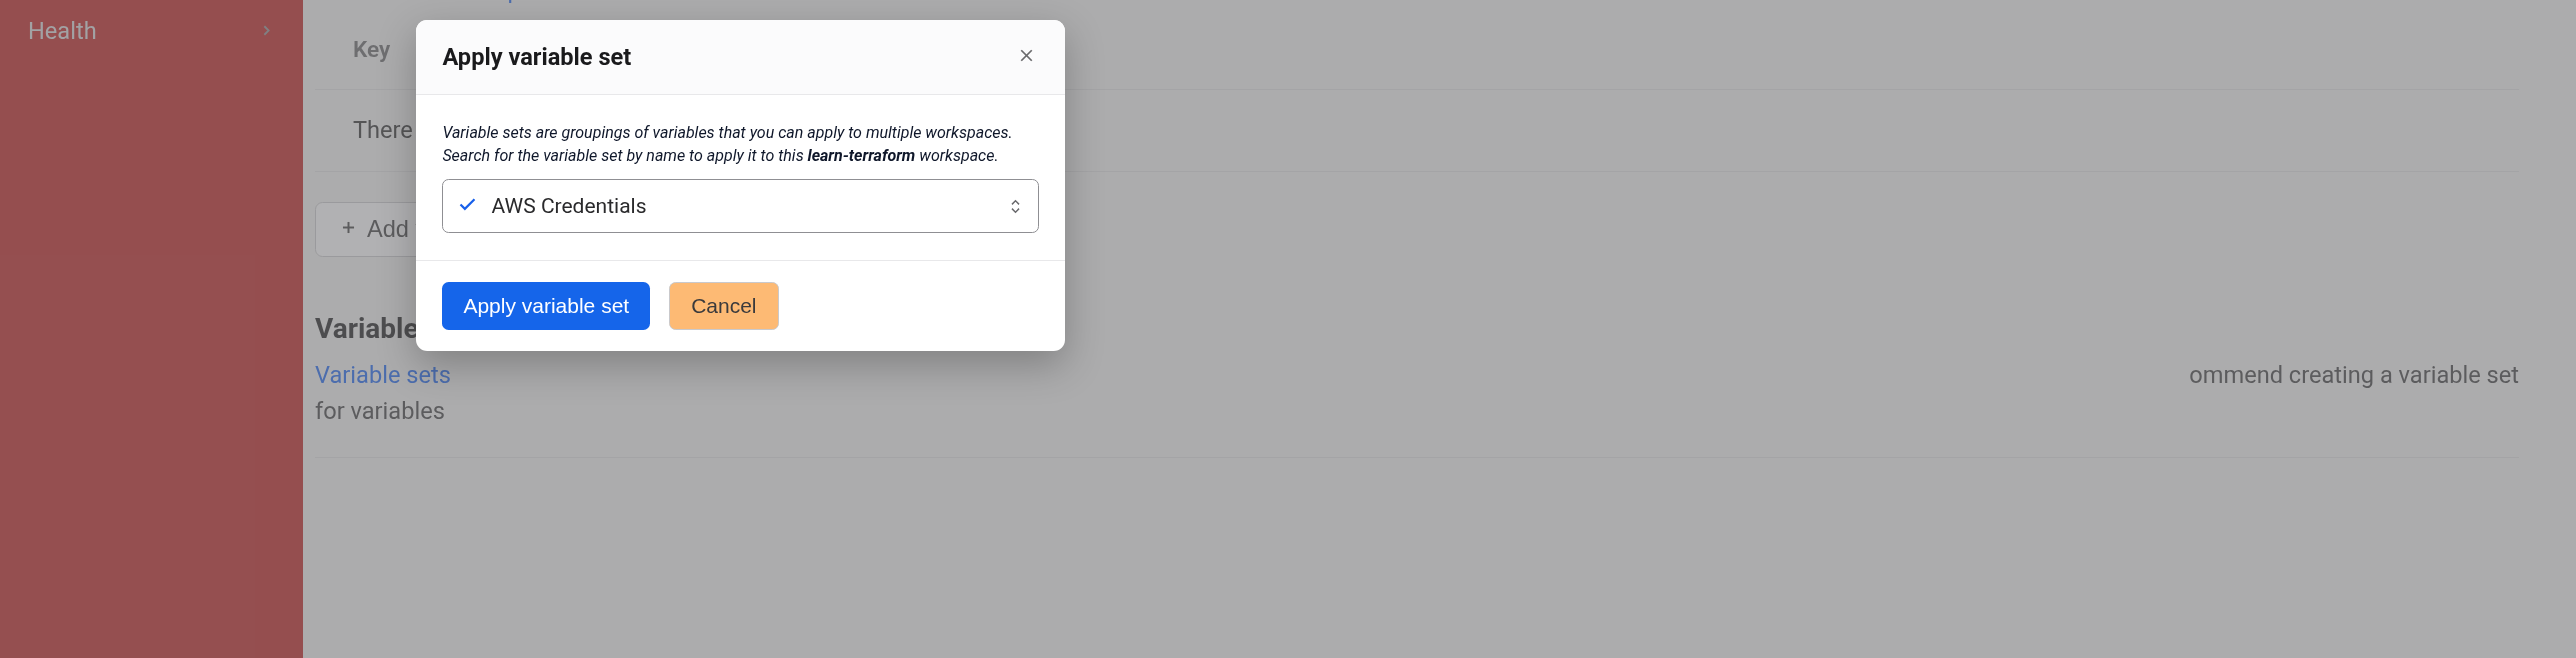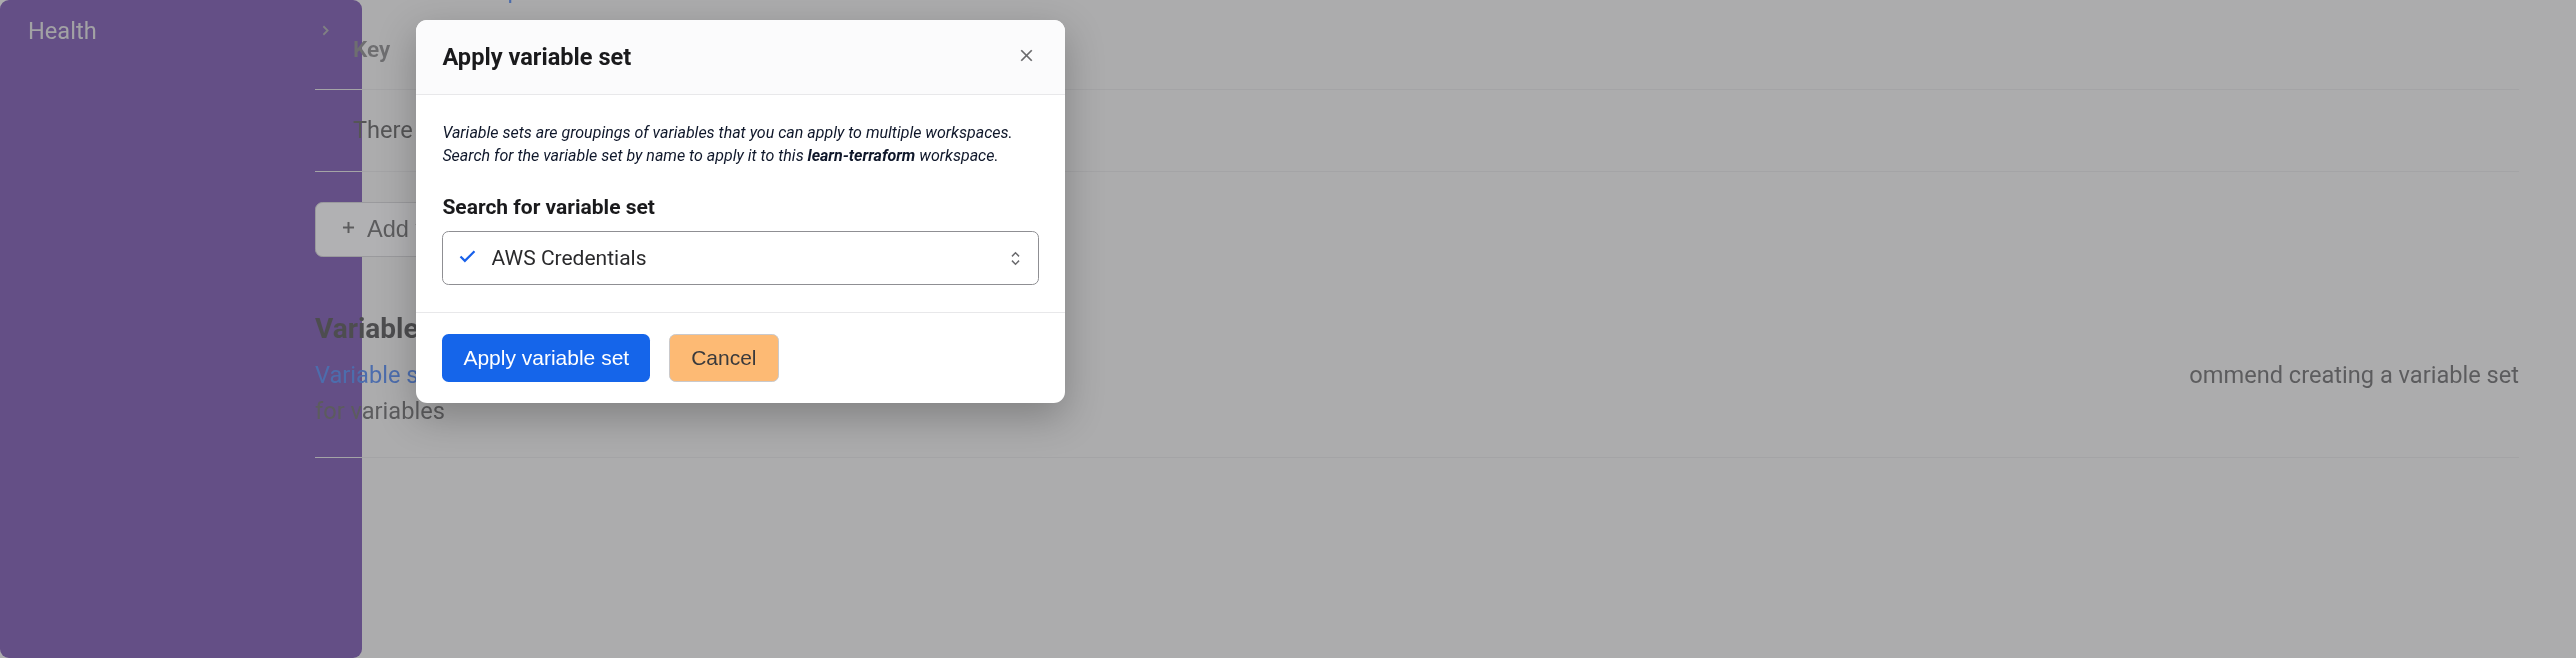--- a/index.html
+++ b/index.html
@@ -9,25 +9,24 @@
       width: 2576px;
       height: 658px;
       overflow: hidden;
       position: relative;
       font-size: 26.4px;
     }
     .sidebar {
       position: absolute;
       left: 0;
       top: 0;
-      width: 362px;
+      width: 303px;
       height: 100%;
-      background: #4c1d95;
+      background: #b91c1c;
       padding: 0;
-      border-radius: 9px;
     }
     .sidebar-item {
       display: flex;
       align-items: center;
       justify-content: space-between;
       padding: 17px 28px 17px 28px;
       color: #d5d5d8;
       cursor: pointer;
       font-size: 23.6px;
     }
@@ -252,21 +251,20 @@
             <line x1="6" y1="6" x2="18" y2="18"></line>
           </svg>
       </span>
     </button>
   </div>
   <div class="modal-body">
     <p class="modal-desc">
       <span>Variable sets are groupings of variables that you can apply to multiple workspaces.</span>
       <span>Search for the variable set by name to apply it to this </span><b>learn-terraform</b><span> workspace.</span>
     </p>
-    <label class="search-label">Search for variable set</label>
     <div class="select-box">
       <div class="select-left">
         <span class="check-icon">
           <svg width="21" height="21" viewBox="0 0 24 24" fill="none" stroke="currentColor" stroke-width="2.5">
               <polyline points="20 6 9 17 4 12"></polyline>
             </svg>
         </span>
         <span class="select-value">AWS Credentials</span>
       </div>
       <span class="updown-icon">

